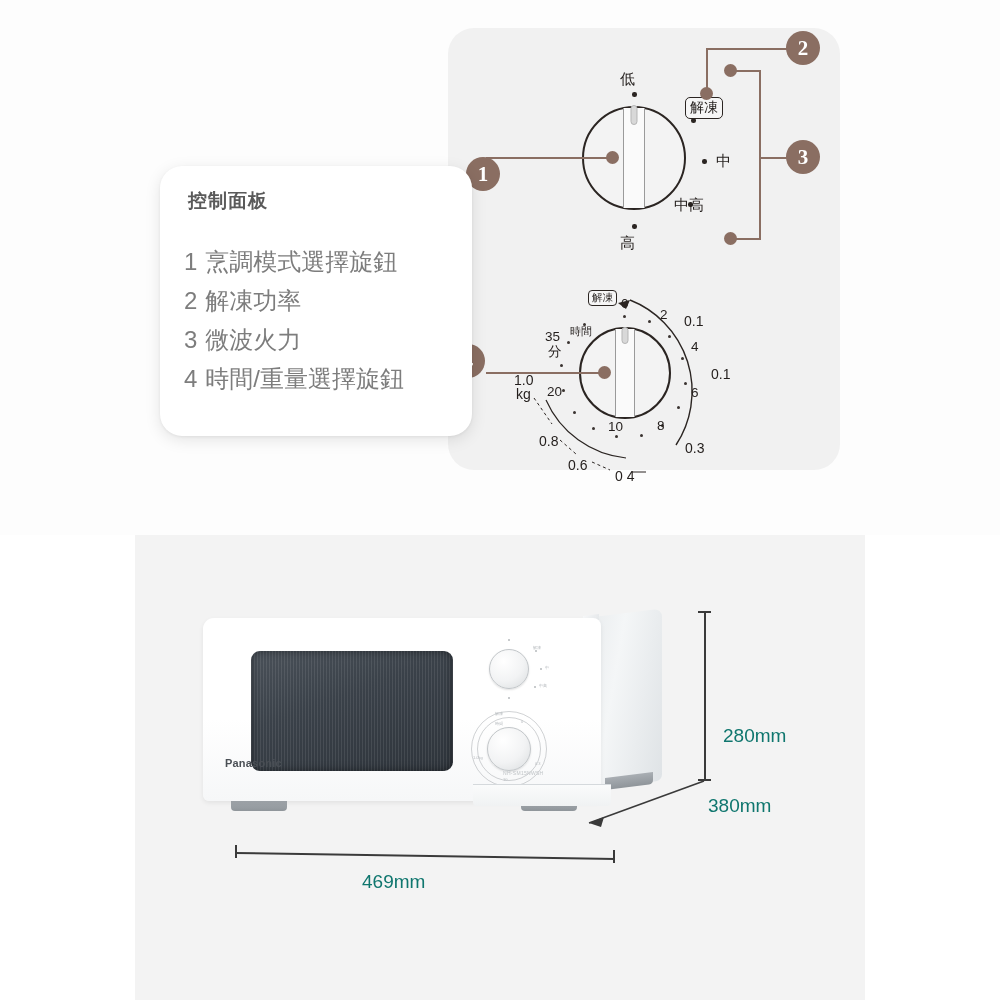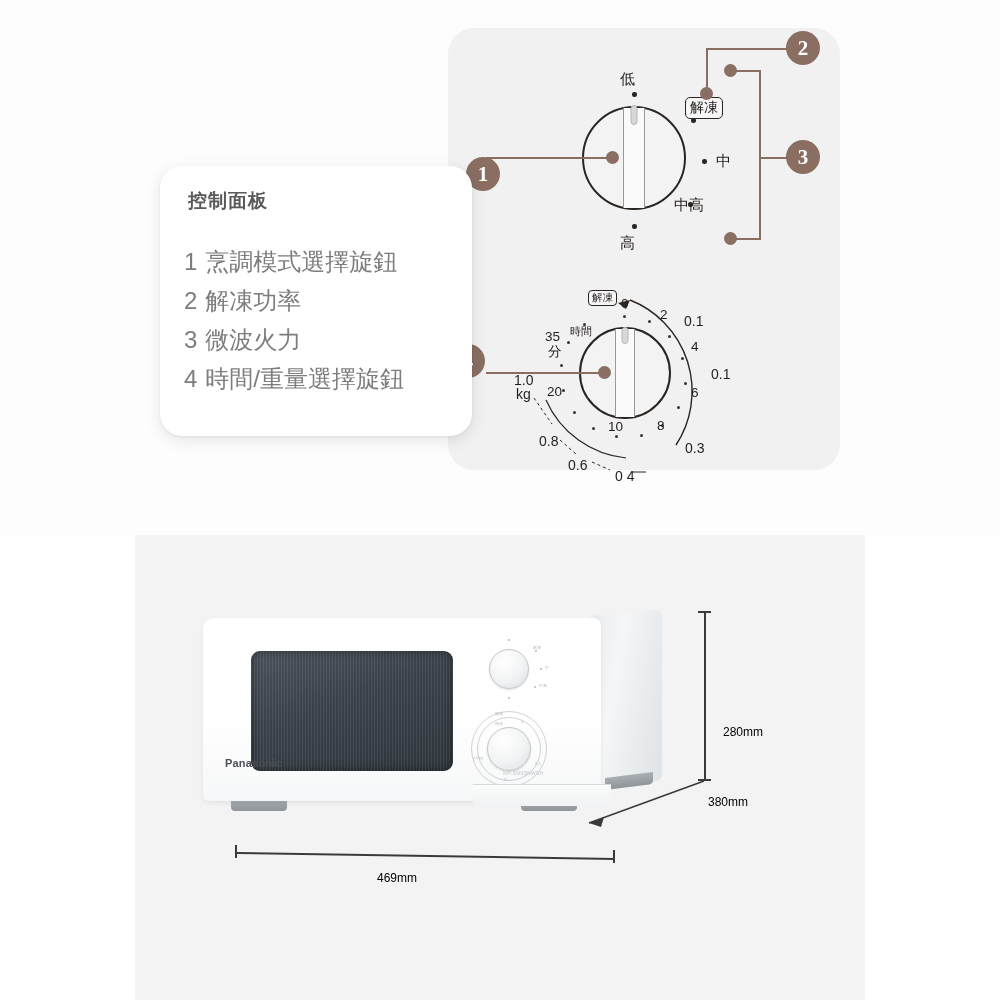--- a/index.html
+++ b/index.html
@@ -150,21 +150,21 @@
     font-family:"Liberation Sans", sans-serif;
   }
   .mw-foot {
     position:absolute; height:12px; background:linear-gradient(180deg,#a9aeb3,#8f959a);
     border-radius:0 0 4px 4px;
   }
 
   
   .dim-line { position:absolute; background:#3a3a3a; }
   .dim-label {
-    position:absolute; font-size:12px; color:#000000; white-space:nowrap;
+    position:absolute; font-size:19px; color:#0f766e; white-space:nowrap;
     font-family:"Liberation Sans", sans-serif;
   }
   .cap-v { position:absolute; width:13px; height:1.6px; background:#3a3a3a; }
   .cap-h { position:absolute; width:1.6px; height:13px; background:#3a3a3a; }
 </style>
 </head>
 <body>
 
 <div id="root">
 
@@ -341,17 +341,17 @@
 
       <svg style="position:absolute; left:440px; top:240px; width:150px; height:60px; overflow:visible;">
         <line x1="14" y1="48" x2="129" y2="6" stroke="#3a3a3a" stroke-width="1.6"></line>
         <path d="M 14 48 L 29 42 L 26 52 Z" fill="#3a3a3a"></path>
       </svg>
       <div class="dim-label" style="left:573px; top:260px;">380mm</div>
 
       <div class="cap-h" style="left:100px; top:310px;"></div>
       <div class="dim-line" style="left:100px; top:317px; width:380px; height:1.6px; transform:rotate(0.9deg); transform-origin:left center;"></div>
       <div class="cap-h" style="left:478px; top:315px;"></div>
-      <div class="dim-label" style="left:227px; top:336px;margin-left:15px;">469mm</div>
+      <div class="dim-label" style="left:227px; top:336px;">469mm</div>
     </div>
   </div>
 
 </div>
 
 </body></html>

